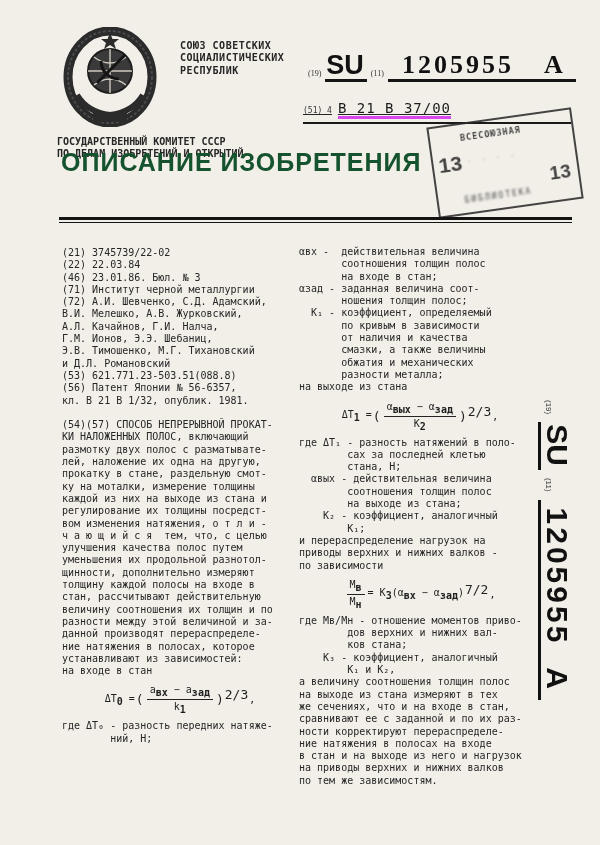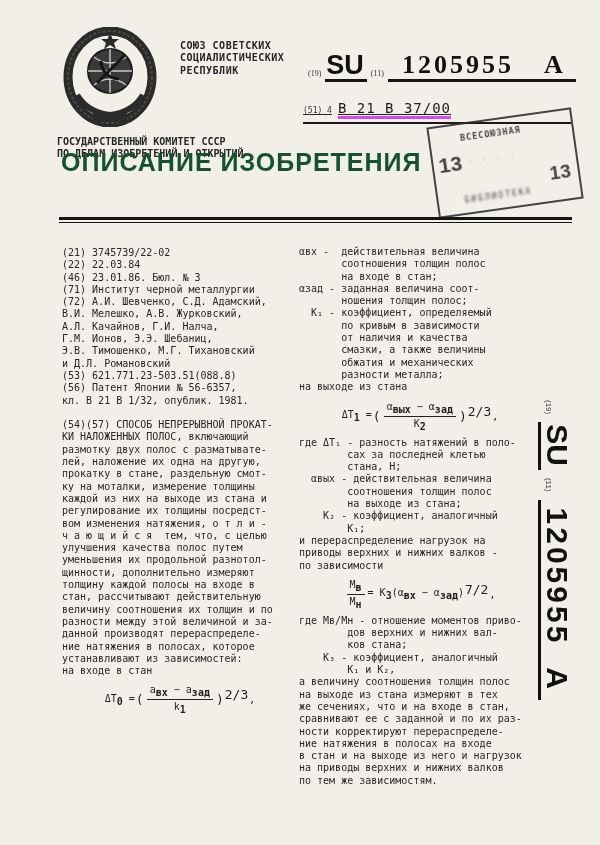--- a/index.html
+++ b/index.html
@@ -195,20 +195,22 @@
       <span class="fparen">(</span>
       <span class="frac">
         <span class="num"><span>a<sub>вх</sub></span><span> − </span><span>a<sub>зад</sub></span></span>
         <span class="den"><span>k<sub>1</sub></span></span>
       </span>
       <span class="fparen">)</span>
       <span class="fexp">2/3</span>
       <span> ,</span>
     </div>
 
+    <div class="lines">где ΔТ₀ - разность передних натяже-
+        ний, Н;</div>
   </div>
 
   <div class="col-right">
     <div class="lines">αвх -  действительная величина
        соотношения толщин полос
        на входе в стан;
 αзад - заданная величина соот-
        ношения толщин полос;
   К₁ - коэффициент, определяемый
        по кривым в зависимости

